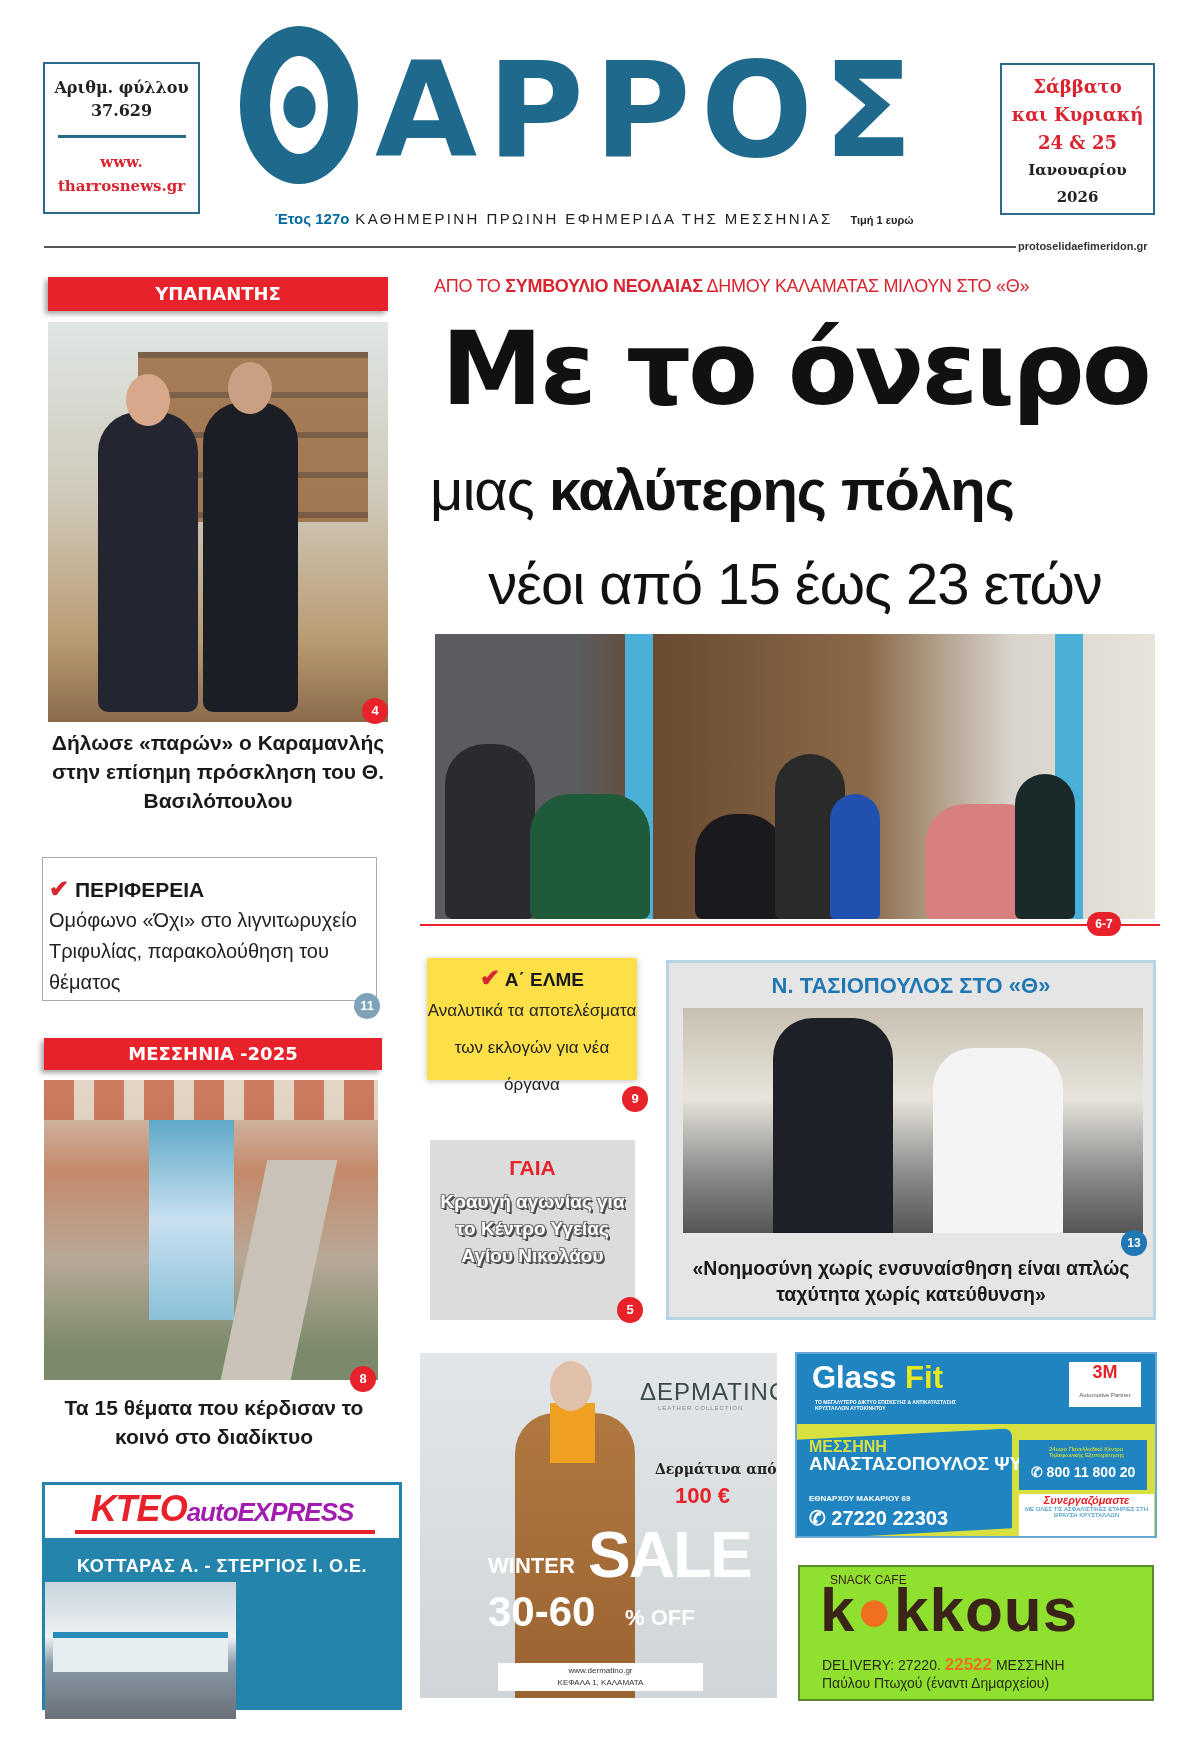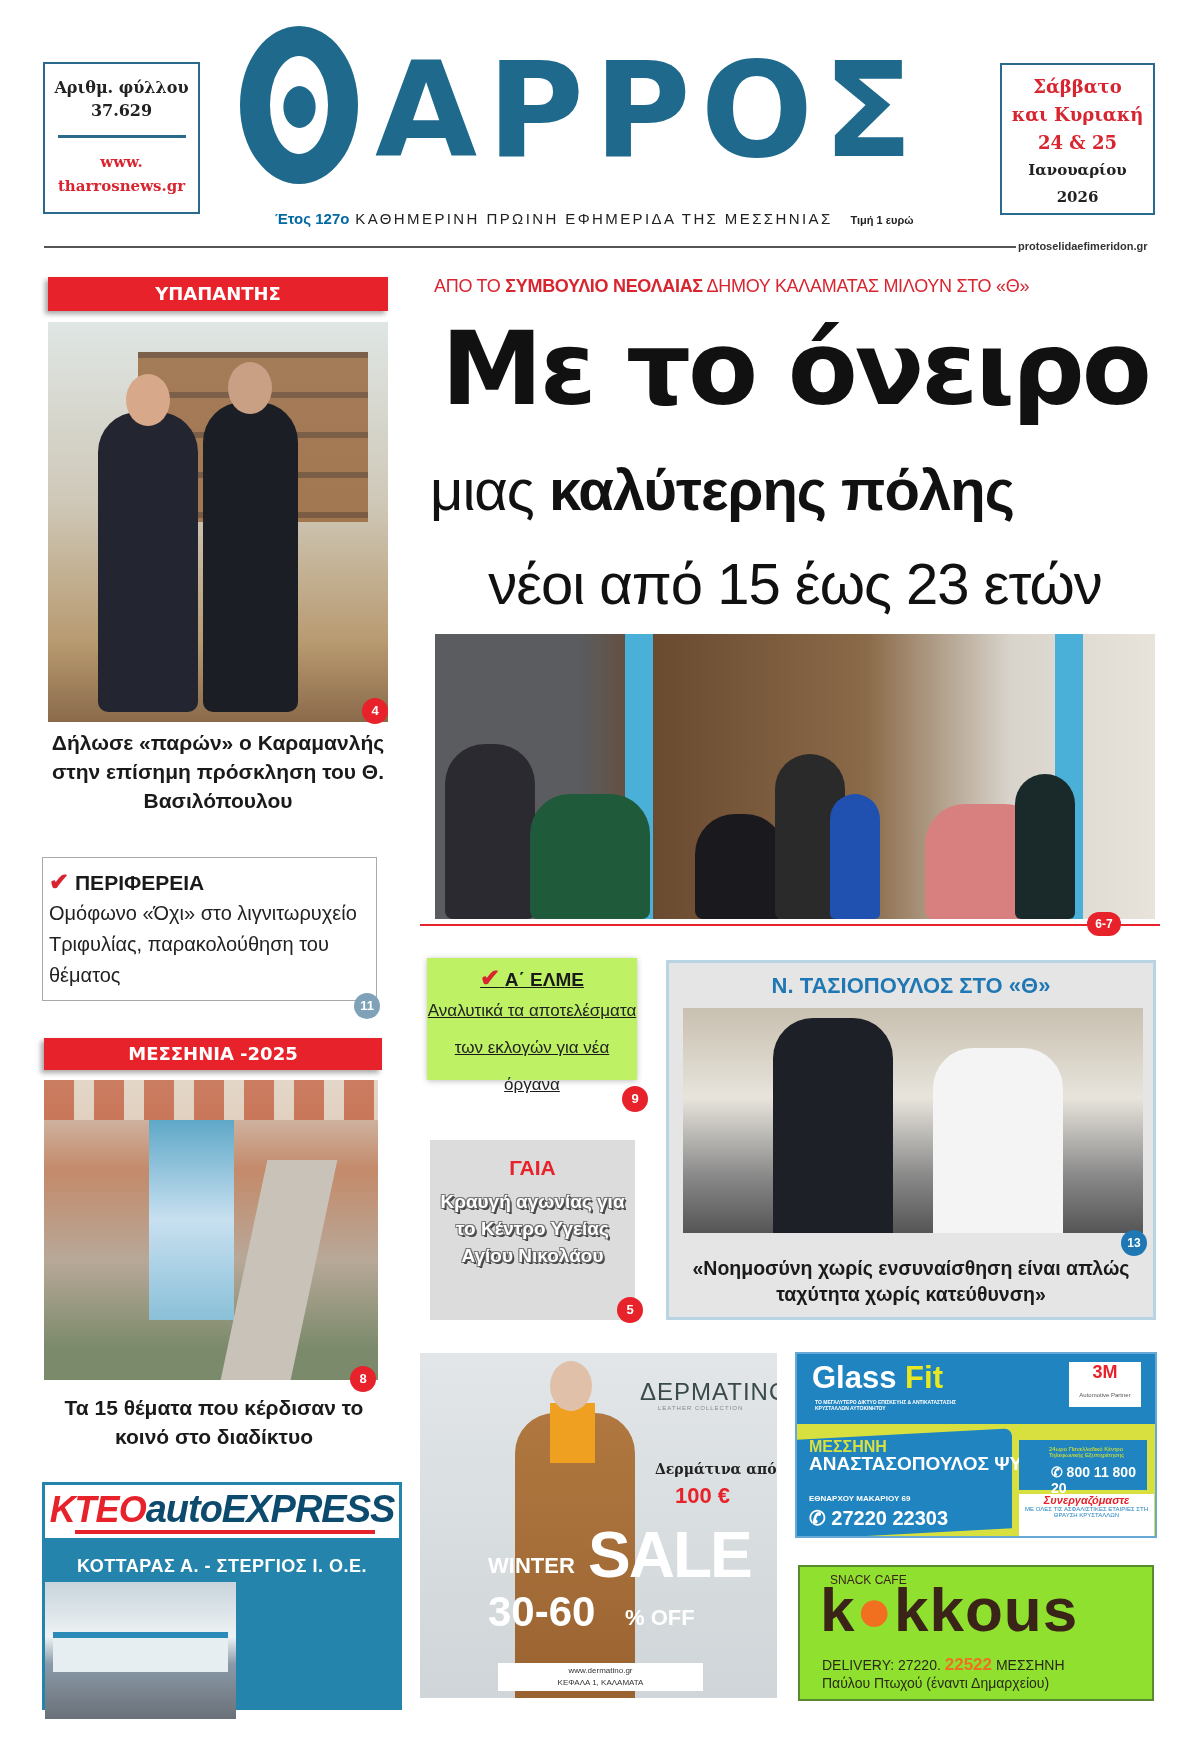--- a/index.html
+++ b/index.html
@@ -38,39 +38,39 @@
   .photo1 { left: 48px; top: 322px; width: 340px; height: 400px; background: linear-gradient(180deg,#dfe6e4 0%,#cfc8b8 45%,#b89a70 80%,#8a6a4a 100%); overflow: hidden; }
   .photo1 .shelf { position:absolute; left:90px; top:30px; width:230px; height:170px; background: repeating-linear-gradient(180deg,#6b4a30 0 6px,#9a6a40 6px 40px); opacity:0.85; }
   .photo1 .man1 { position:absolute; left:50px; top:90px; width:100px; height:300px; background:#232630; border-radius:40px 40px 10px 10px; }
   .photo1 .man2 { position:absolute; left:155px; top:80px; width:95px; height:310px; background:#1c1e26; border-radius:40px 40px 10px 10px; }
   .photo1 .head1 { position:absolute; left:78px; top:52px; width:44px; height:52px; background:#d8a88a; border-radius:50%; }
   .photo1 .head2 { position:absolute; left:180px; top:40px; width:44px; height:52px; background:#caa084; border-radius:50%; }
   .page-badge { width: 26px; height: 26px; border-radius: 50%; background: #e8222a; color: #fff; font-size: 13px; font-weight: bold; text-align: center; line-height: 26px; }
   .badge4 { left: 362px; top: 698px; }
   .cap1 { left: 44px; top: 728px; width: 348px; text-align: center; font-size: 21px; line-height: 29px; font-weight: bold; color: #1a1a1a; }
 
-  .box-periph { left: 42px; top: 857px; width: 335px; height: 144px; border: 1px solid #aaa; background: #fff; padding: 10px 0 0 6px; }
+  .box-periph { left: 42px; top: 857px; width: 335px; height: 144px; border: 1px solid #aaa; background: #fff; padding: 17px 0 0 6px; }
   .check { color: #d82530; font-weight: bold; font-size: 24px; }
   .box-periph .hd { font-size: 21px; font-weight: bold; }
   .box-periph .bd { font-size: 20px; line-height: 31px; color: #222; margin-top: 2px; }
   .badge11 { left: 354px; top: 993px; background: #7fa2b8; }
 
   .banner2 { left: 44px; top: 1038px; width: 338px; height: 32px; font-size: 18px; line-height: 32px; }
   .photo2 { left: 44px; top: 1080px; width: 334px; height: 300px; background: linear-gradient(180deg,#d6d0c8 0%,#c48a6a 30%,#b8a898 60%,#7a8a6a 90%); overflow:hidden; }
   .photo2 .mural { position:absolute; left:105px; top:40px; width:85px; height:200px; background: linear-gradient(180deg,#5fa8c8,#c8e0f0 50%,#8ac0d8); }
   .photo2 .street { position:absolute; left:200px; top:80px; width:70px; height:220px; background:#c8c2b8; transform: skewX(-12deg); }
   .photo2 .roofs { position:absolute; left:0; top:0; width:334px; height:40px; background: repeating-linear-gradient(90deg,#c86848 0 30px,#e6d8c8 30px 50px); opacity:0.8; }
   .badge8 { left: 350px; top: 1366px; }
   .cap2 { left: 44px; top: 1393px; width: 340px; text-align: center; font-size: 21px; line-height: 29px; font-weight: bold; }
 
   .kteo { left: 42px; top: 1482px; width: 360px; height: 228px; border: 3px solid #2484ac; background: #2484ac; }
   .kteo .top { height: 53px; background: #fff; text-align: center; padding-top: 3px; position: relative; }
   .kteo .brand { font-style: italic; font-weight: bold; font-size: 36px; letter-spacing: -1px; }
   .kteo .brand .r { color: #e8222a; }
-  .kteo .brand .b { color: #0c4a6e; font-size: 38px; }
+  .kteo .brand .b { color: #a21caf; font-size: 26px; }
   .kteo .underline { position:absolute; left: 30px; bottom: 4px; width: 300px; height: 4px; background: #e8222a; }
   .kteo .company { color: #fff; font-weight: bold; font-size: 18px; text-align: center; height: 32px; line-height: 32px; letter-spacing: 0.5px; margin-top: 12px; }
   .kteo .lower { display: flex; height: 137px; }
   .kteo .pic { width: 191px; background: linear-gradient(180deg,#c8d4dc 0%,#eef2f4 40%,#8a9aa8 60%,#6a7078 100%); position: relative; }
   .kteo .pic .bld { position:absolute; left:8px; top:50px; width:175px; height:40px; background:#e6eef2; border-top:6px solid #2a8ab8; }
   .kteo .info { flex: 1; background: #2484ac; }
   .kteo .addr { color: #fff; text-align: center; font-size: 14px; line-height: 20px; padding-top: 4px; height: 46px; }
   .kteo .phones { background: #fff; height: 52px; display: flex; align-items: center; padding-left: 6px; border-bottom: 1px solid #2484ac;}
   .kteo .phicon { width: 20px; height: 20px; background: #e8222a; color: #fff; font-size: 13px; text-align: center; line-height: 20px; border-radius: 3px; margin-right: 10px; }
   .kteo .nums { font-size: 17px; font-weight: bold; line-height: 22px; }
@@ -84,21 +84,21 @@
   .hl2 { left: 430px; top: 458px; width: 730px; text-align: left; font-size: 58px; line-height: 64px; color: #111; letter-spacing: -1px; }
   .hl2 b { font-weight: bold; }
   .hl3 { left: 430px; top: 552px; width: 730px; text-align: center; font-size: 58px; line-height: 64px; color: #111; letter-spacing: -1px; }
 
   .photo-main { left: 435px; top: 634px; width: 720px; height: 285px; background: linear-gradient(90deg,#5a5c60 0%,#5a5c60 20%,#6a4a30 30%,#8a6a48 60%,#d8d4cc 80%,#e8e4dc 100%); overflow: hidden; }
   .photo-main .pillar { position:absolute; top:0; width:28px; height:285px; background:#4ab0d8; }
   .photo-main .ppl { position:absolute; border-radius: 40px 40px 8px 8px; }
   .main-rule { left: 420px; top: 924px; width: 740px; height: 2px; background: #e8222a; }
   .badge67 { left: 1087px; top: 912px; width: 34px; height: 24px; border-radius: 12px; font-size: 12px; line-height: 24px; }
 
-  .box-elme { left: 427px; top: 958px; width: 210px; height: 122px; background: #bef264; box-shadow: 0 1px 6px rgba(0,0,0,0.25); text-align: center; padding-top: 6px; text-decoration: underline; }
+  .box-elme { left: 427px; top: 958px; width: 210px; height: 122px; background: #fde047; box-shadow: 0 1px 6px rgba(0,0,0,0.25); text-align: center; padding-top: 6px; }
   .box-elme .hd { font-size: 19px; font-weight: bold; }
   .box-elme .bd { font-size: 17px; line-height: 37px; color: #222; }
   .badge9 { left: 622px; top: 1086px; }
 
   .box-gaia { left: 430px; top: 1140px; width: 205px; height: 180px; background: #dcdcdc; text-align: center; padding-top: 16px; }
   .box-gaia .hd { color: #e8222a; font-weight: bold; font-size: 21px; }
   .box-gaia .bd { color: #fff; font-weight: bold; font-size: 19px; line-height: 27px; margin-top: 8px; text-shadow: 1px 1px 0 #555, -1px -1px 0 #777, 1px -1px 0 #777, -1px 1px 0 #777, 2px 2px 0 #444; }
   .badge5 { left: 617px; top: 1297px; }
 
   .box-tasio { left: 666px; top: 960px; width: 490px; height: 360px; border: 3px solid #b8d4e2; background: #e5e5e5; }
@@ -131,21 +131,21 @@
   .ad-glass .m3 b { color:#e8222a; font-size:18px; display:block; }
   .ad-glass .m3 i { font-size:6px; font-style:normal; color:#555; }
   .ad-glass .yband { position:absolute; left:0; top:70px; width:362px; height:116px; background:#d8e040; }
   .ad-glass .dealer { position:absolute; left:0; top:80px; width:215px; height:100px; background:#1f84c0; border-radius: 0 8px 0 0; transform: skewY(-3deg); }
   .ad-glass .d1 { position:absolute; left:12px; top:84px; font-size:16px; font-weight:bold; color:#d8e040; }
   .ad-glass .d2 { position:absolute; left:12px; top:100px; font-size:19px; font-weight:bold; color:#fff; line-height:19px; }
   .ad-glass .d3 { position:absolute; left:12px; top:140px; font-size:8px; font-weight:bold; color:#fff; }
   .ad-glass .d4 { position:absolute; left:12px; top:152px; font-size:20px; font-weight:bold; color:#fff; }
   .ad-glass .hot { position:absolute; left:222px; top:86px; width:128px; height:50px; background:#1f84c0; }
   .ad-glass .hot .t { font-size:6px; color:#e8e820; padding:6px 0 0 30px; }
-  .ad-glass .hot .n { font-size:14px; color:#fff; font-weight:bold; padding-left:32px; margin-top:6px; }
+  .ad-glass .hot .n { font-size:14px; color:#fff; font-weight:bold; padding-left:12px; margin-top:6px; }
   .ad-glass .coop { position:absolute; left:222px; top:140px; width:135px; height:42px; background:#fff; text-align:center; font-size:6px; color:#1f84c0; }
   .ad-glass .coop b { color:#e8222a; font-size:11px; font-style:italic; display:block; }
 
   .ad-kokkous { left: 798px; top: 1565px; width: 356px; height: 136px; background: #90e030; border: 2px solid #5a8a30; }
   .ad-kokkous .snack { position:absolute; left:30px; top:6px; font-size:12px; color:#3a2418; }
   .ad-kokkous .name { position:absolute; left:20px; top:8px; font-size:62px; font-weight:bold; color:#3a2418; letter-spacing:1px; line-height:70px; }
   .ad-kokkous .name .bean { color:#f07020; }
   .ad-kokkous .del { position:absolute; left:22px; top:88px; font-size:14px; color:#2a2a18; }
   .ad-kokkous .del .o { color:#f07020; font-weight:bold; font-size:17px; }
   .ad-kokkous .addr { position:absolute; left:22px; top:108px; font-size:14px; color:#2a2a18; }

